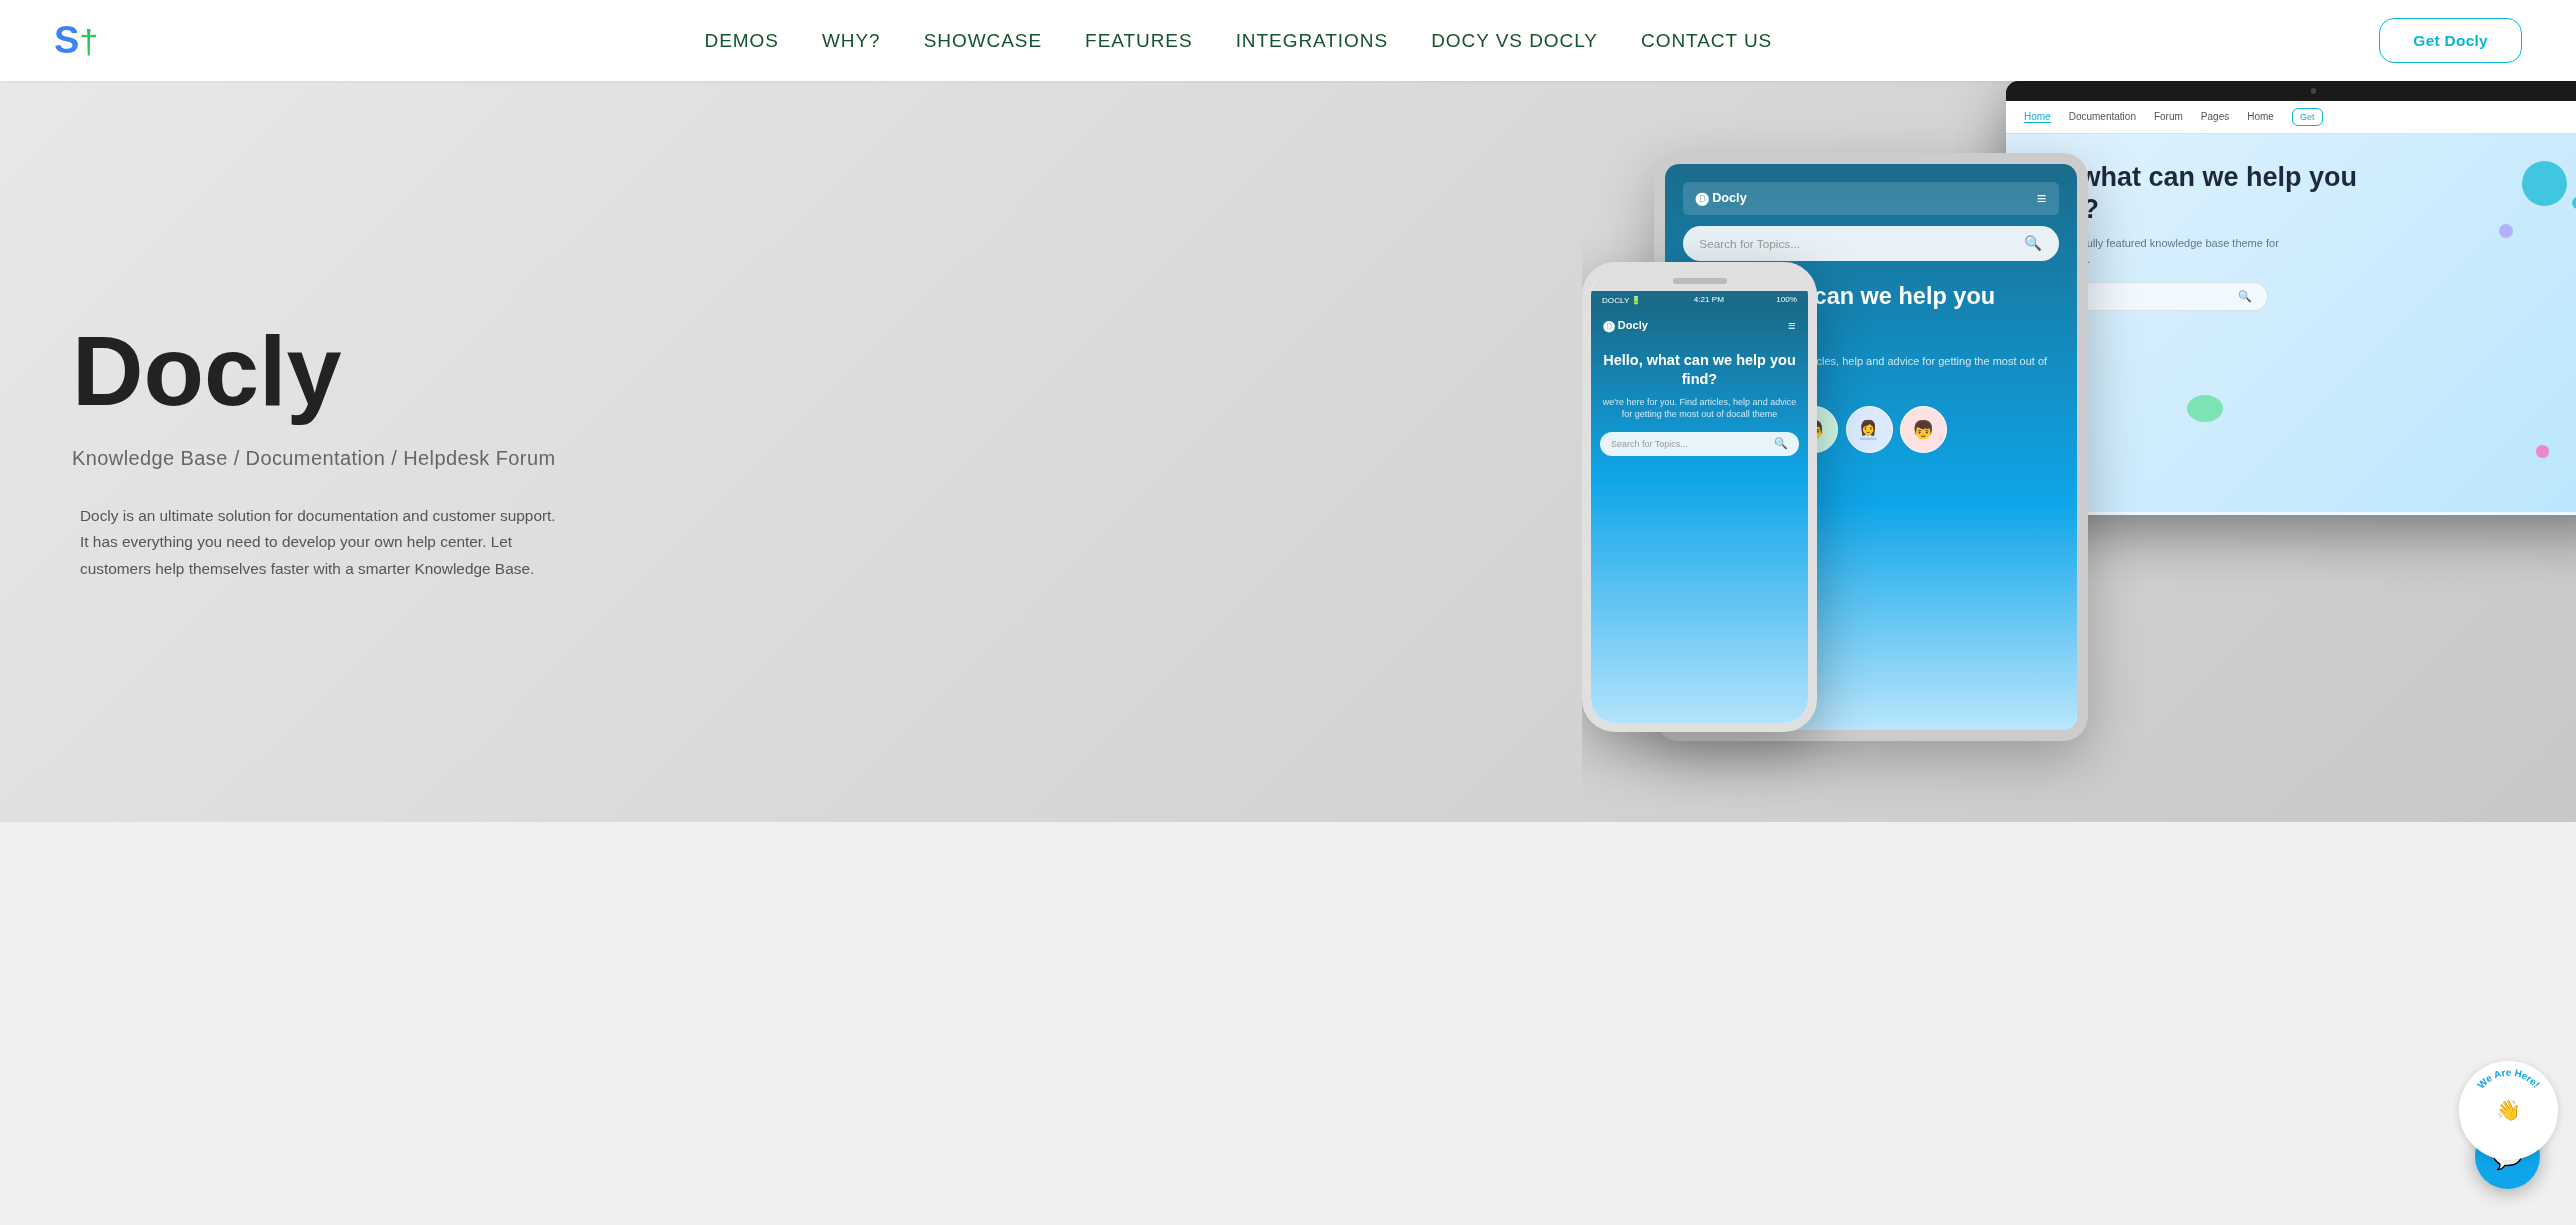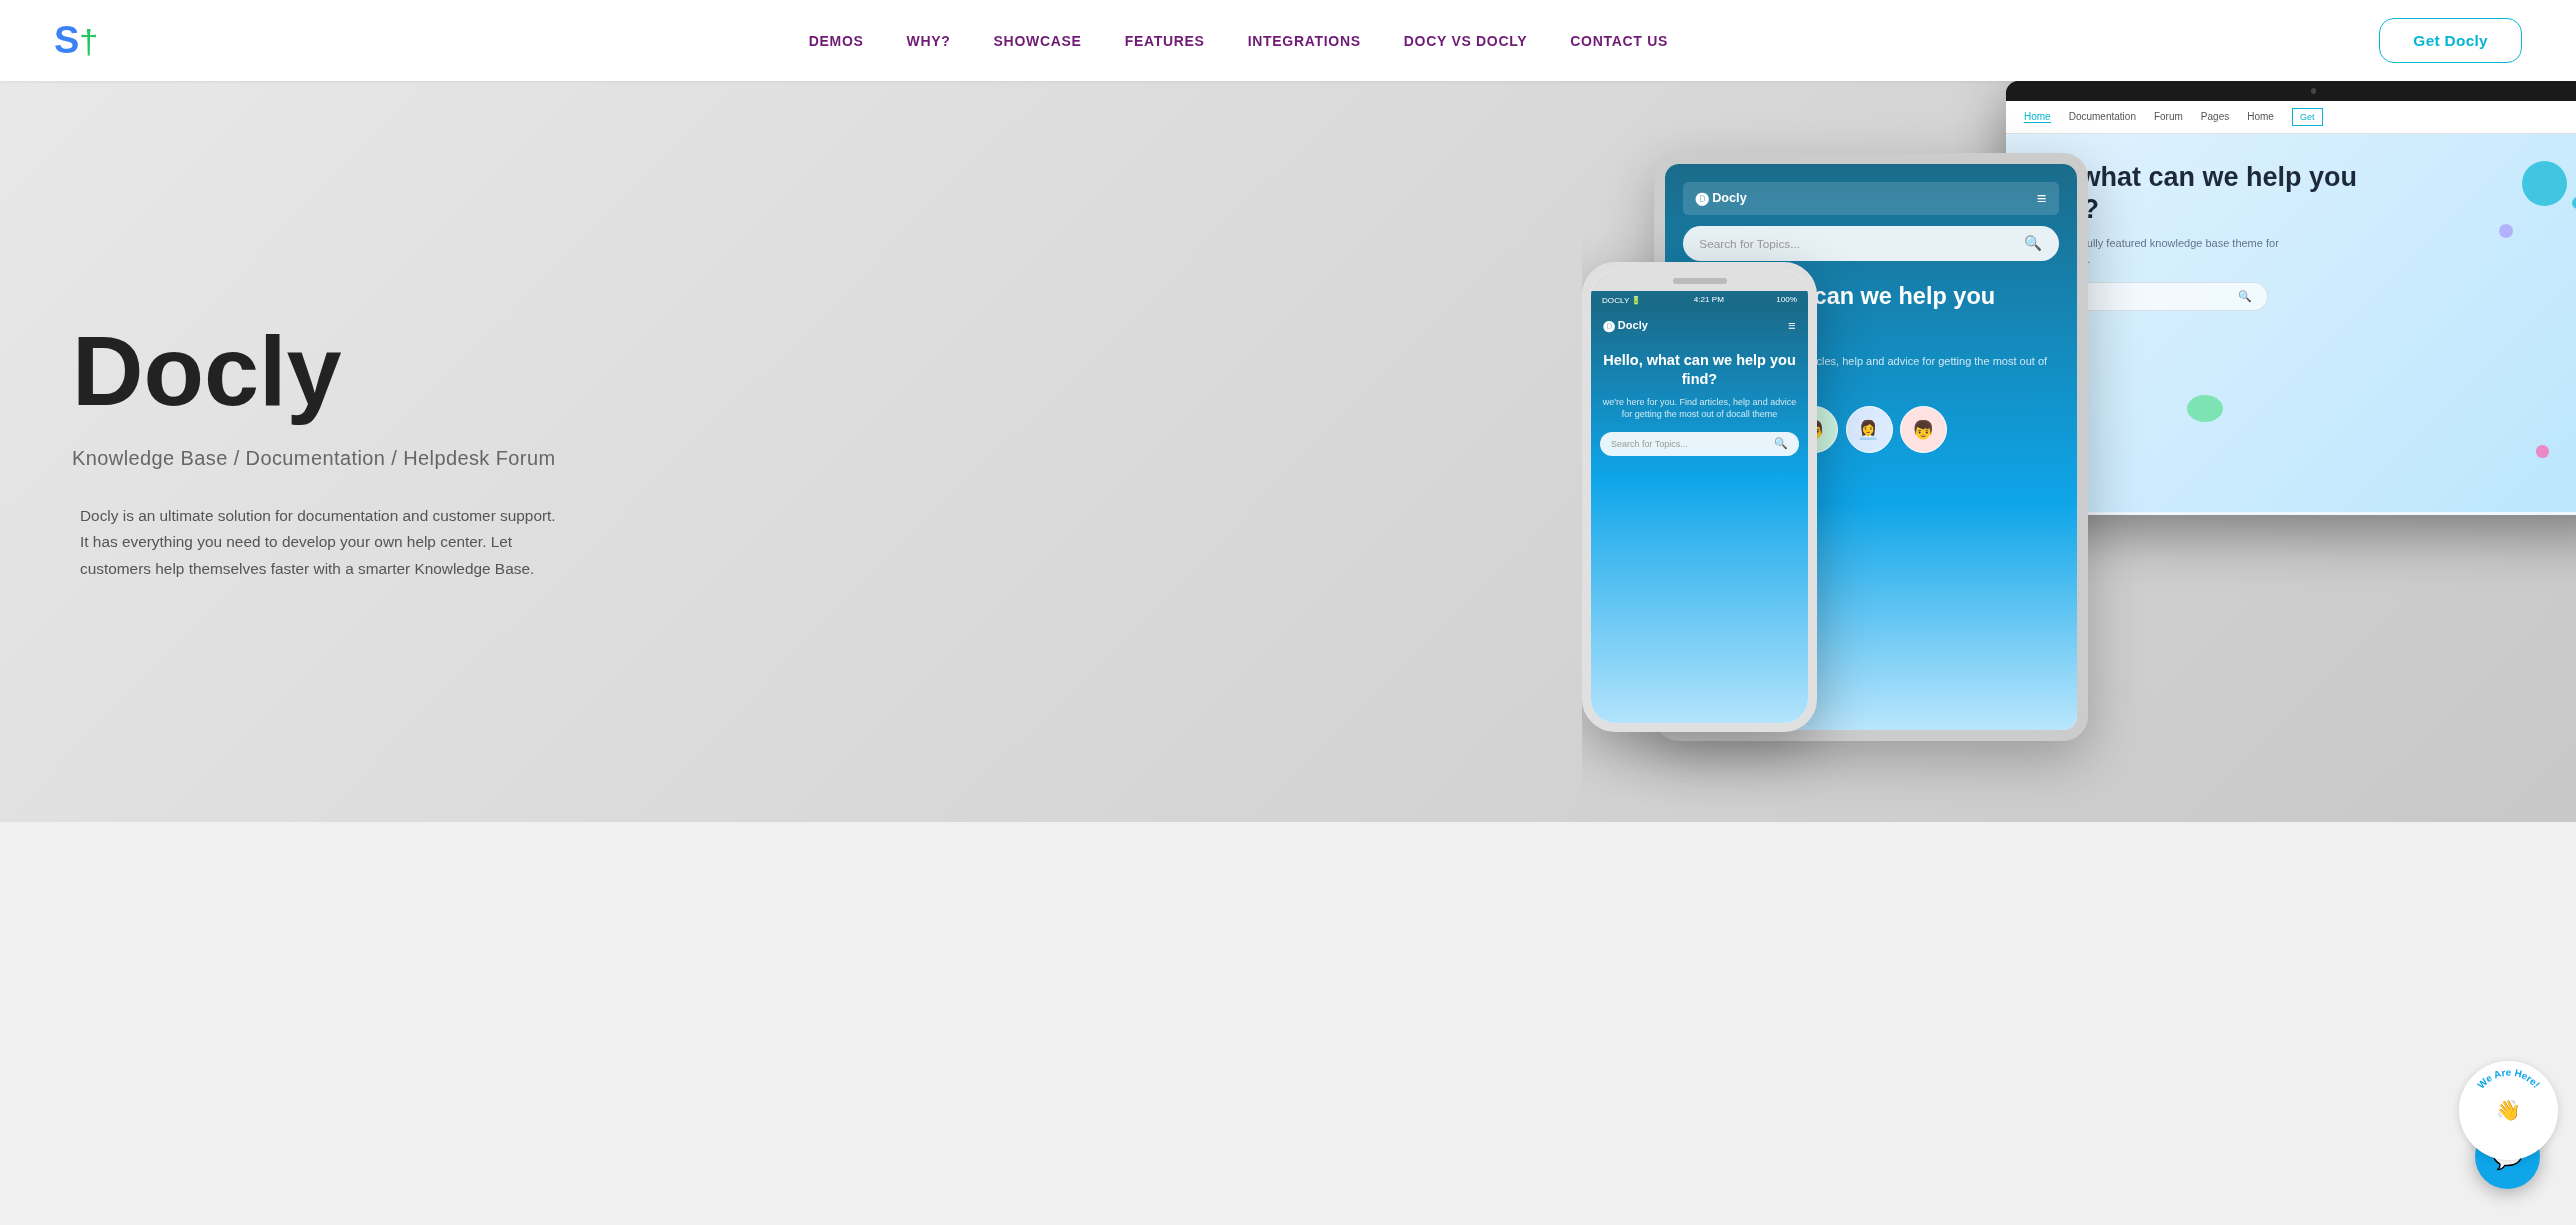--- a/index.html
+++ b/index.html
@@ -33,23 +33,23 @@
       font-size: 34px;
       font-weight: 300;
       margin-left: 0.9px;
     }
     .nav {
       display: flex;
       align-items: center;
       gap: 43px;
     }
     .nav-item {
-      font-size: 14px;
-      font-weight: 700;
-      color: #701a75;
+      font-size: 19px;
+      font-weight: 400;
+      color: #14532d;
       letter-spacing: 0.05em;
       cursor: pointer;
       text-decoration: none;
       white-space: nowrap;
     }
     .get-docly-btn {
       border: 1.8px solid #06b6d4;
       color: #06b6d4;
       background: transparent;
       padding: 12.7px 33px;
@@ -275,21 +275,21 @@
       gap: 18px;
     }
     .laptop-nav-item { font-size: 10px; color: #555; cursor: pointer; }
     .laptop-nav-item.active { color: #06b6d4; border-bottom: 1.8px solid #06b6d4; }
     .laptop-get-btn {
       background: transparent;
       border: 0.9px solid #06b6d4;
       color: #06b6d4;
       font-size: 9px;
       padding: 2.7px 7.2px;
-      border-radius: 0;
+      border-radius: 6px;
     }
     .laptop-content {
       background: linear-gradient(135deg, #e0f2fe 0%, #bae6fd 100%);
       height: calc(100% - 36px);
       padding: 27px 27px;
       position: relative;
       overflow: hidden;
     }
     .laptop-hero-text {
       font-size: 27px;

